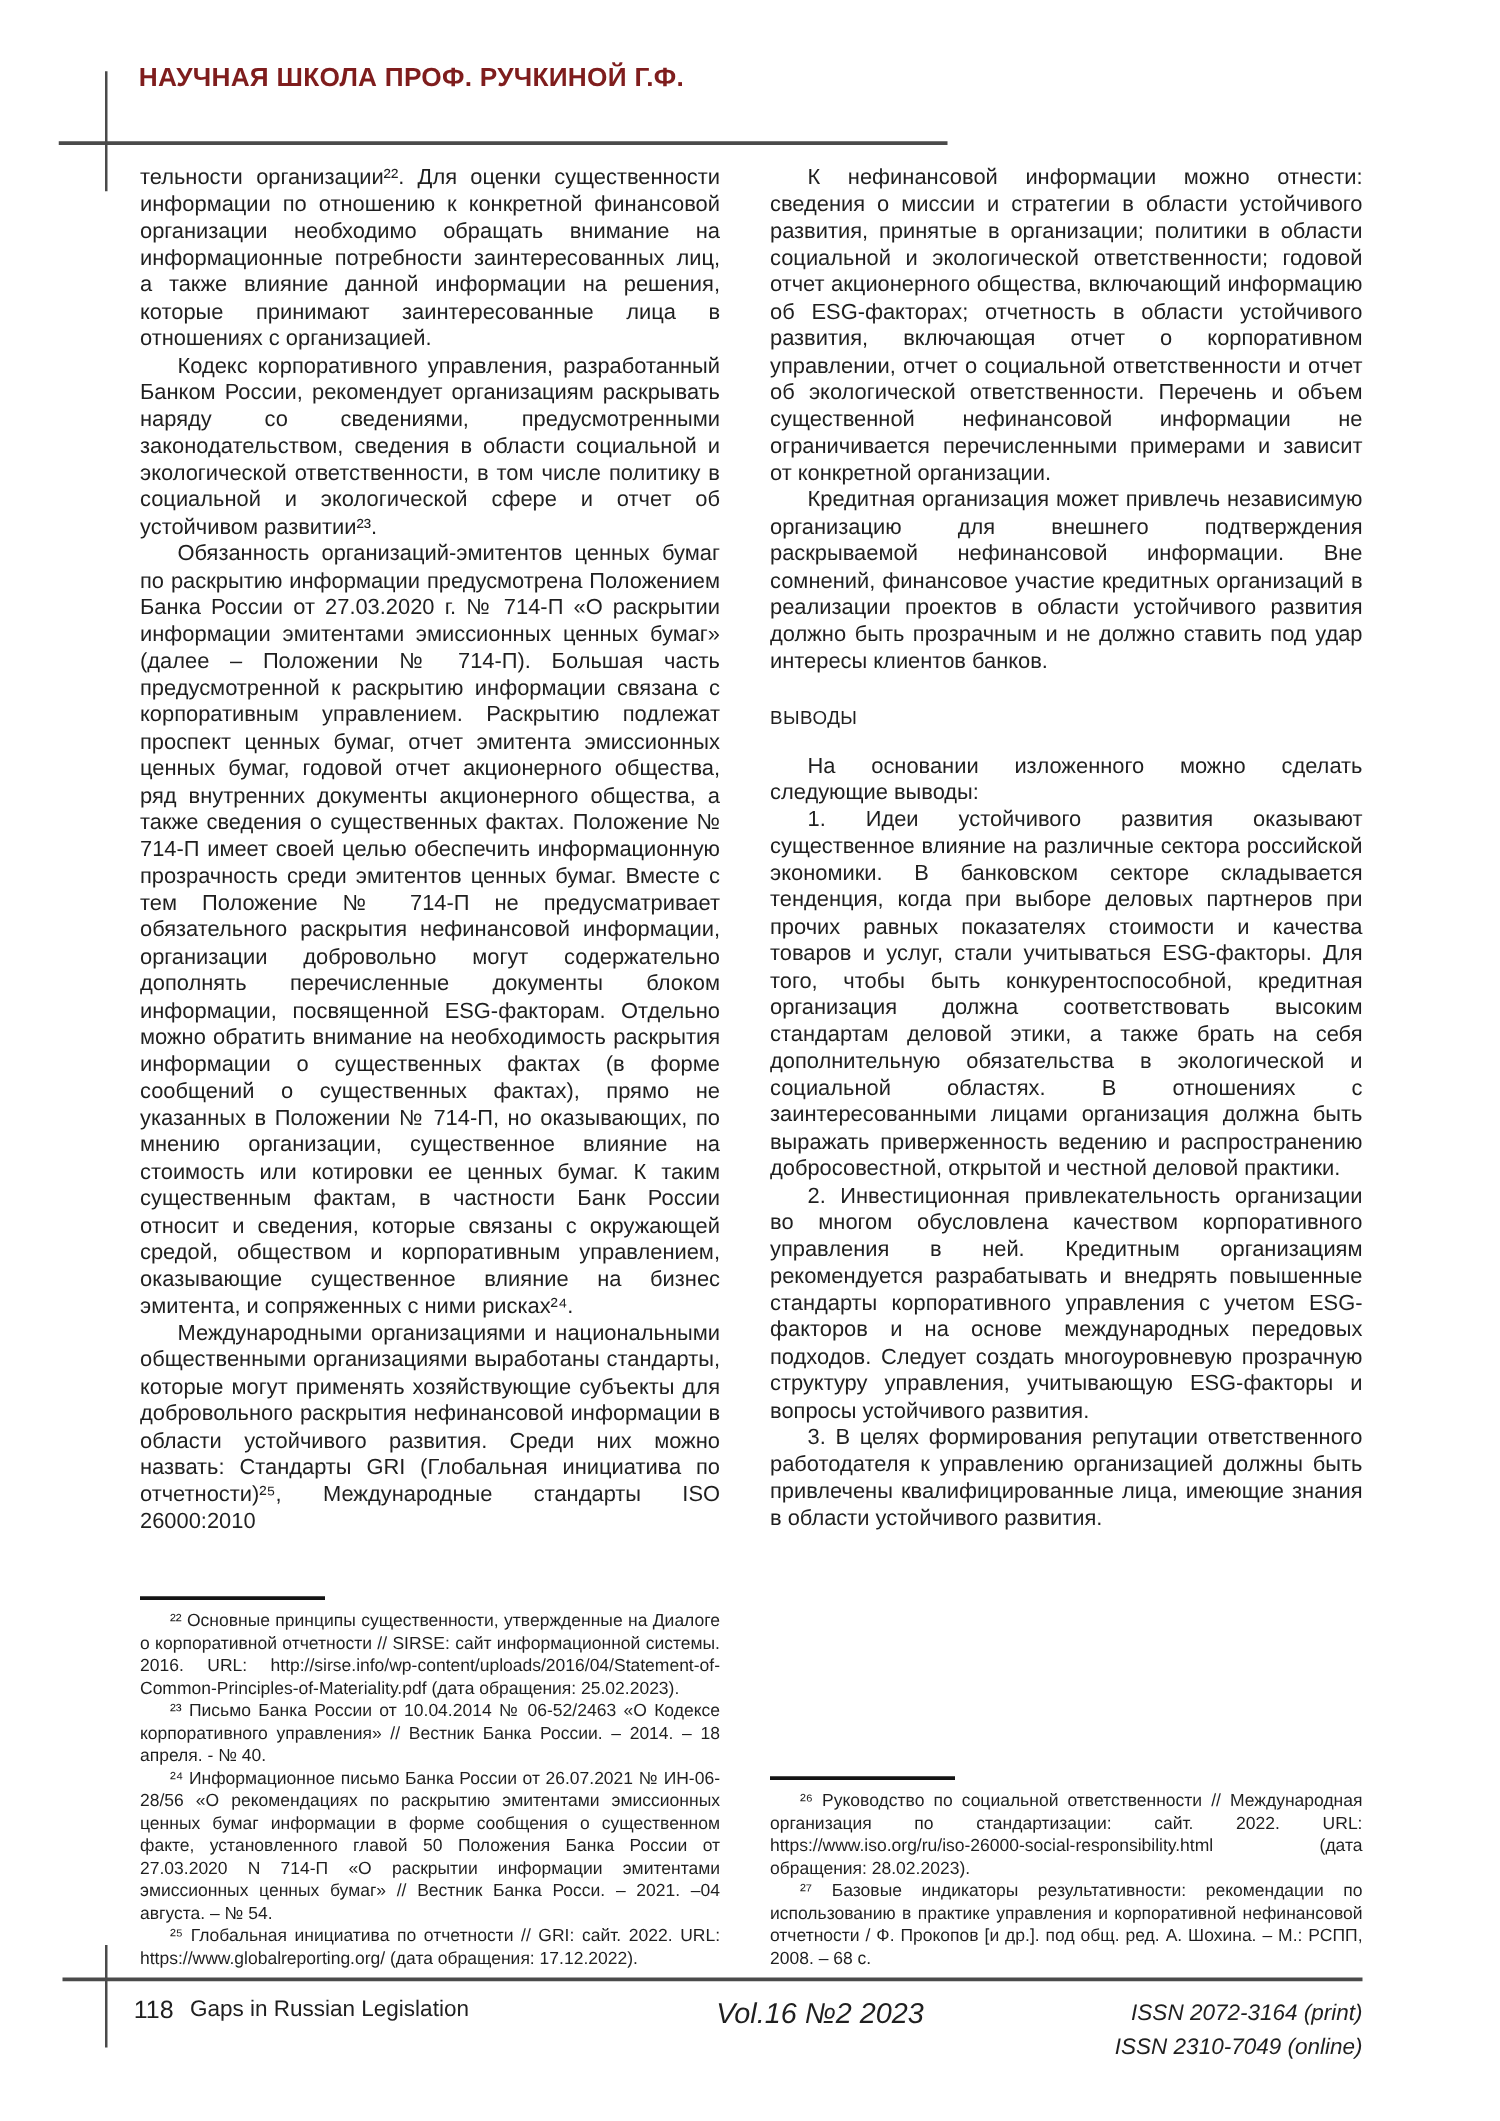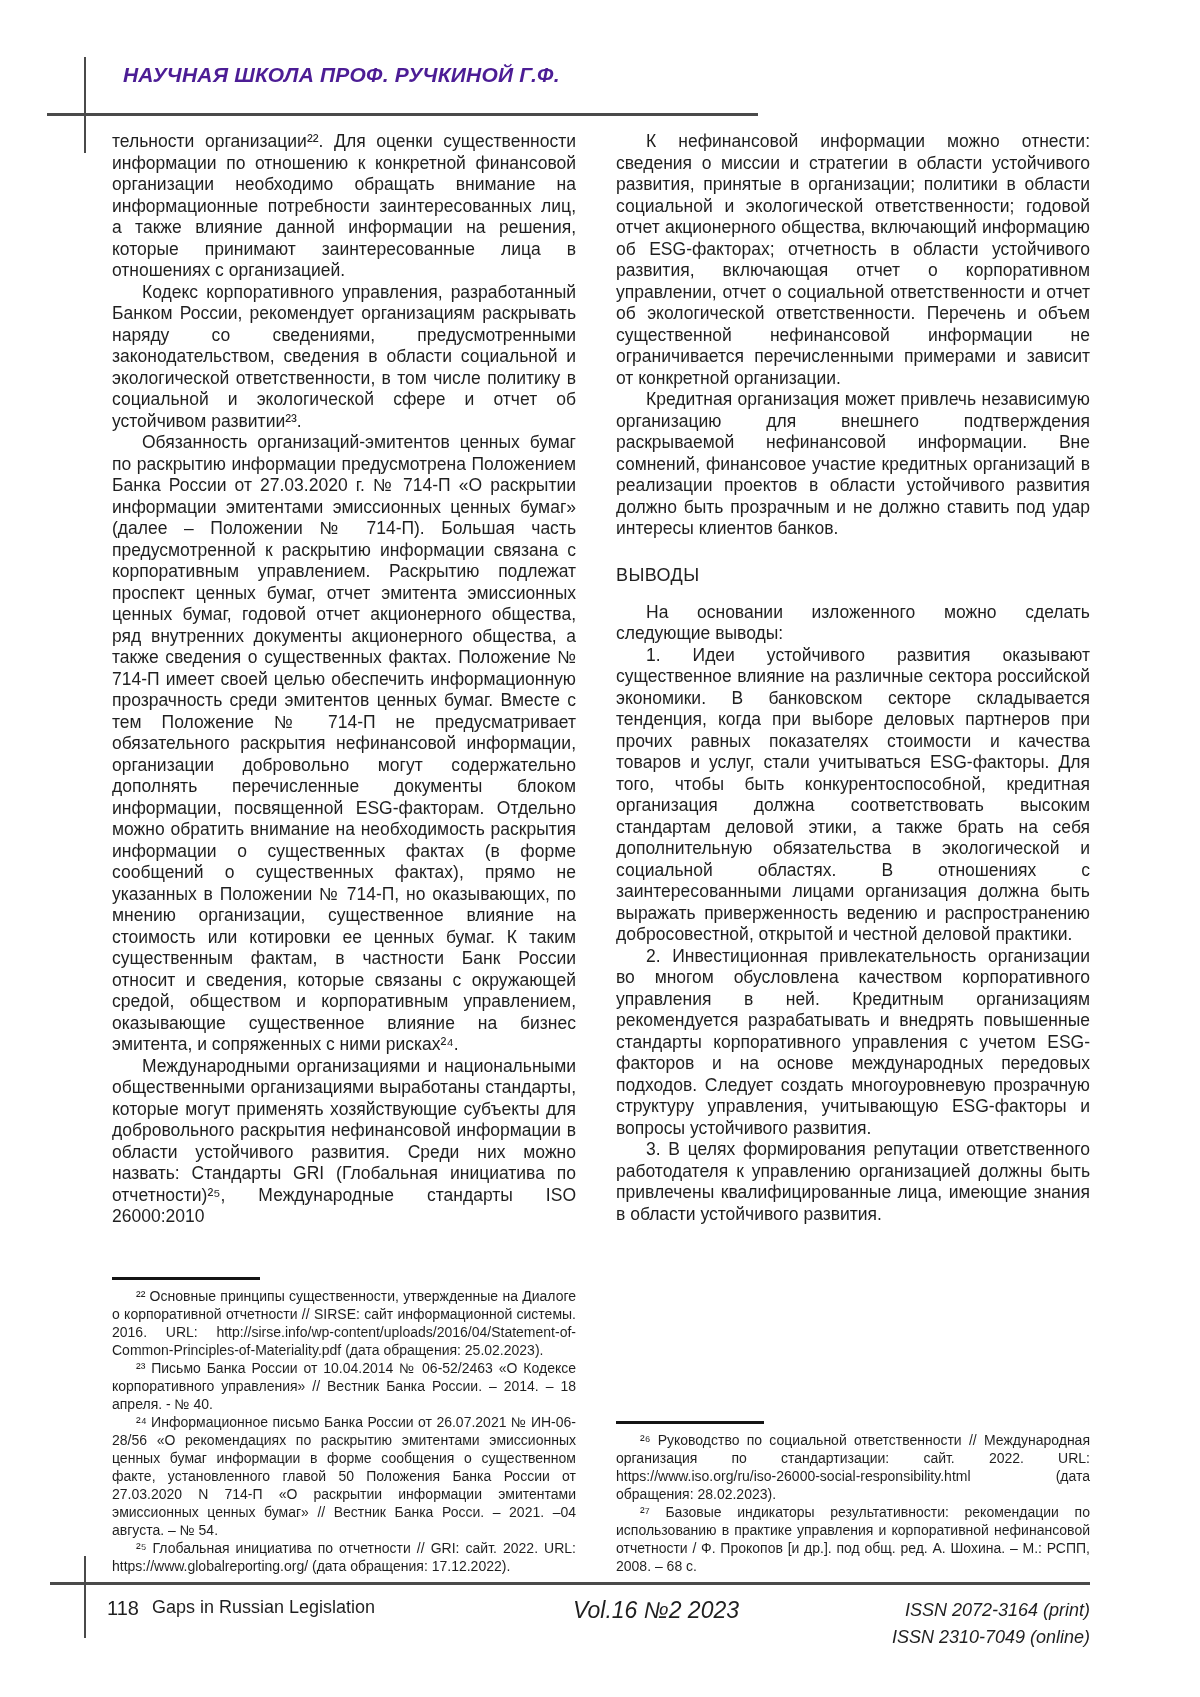--- a/index.html
+++ b/index.html
@@ -22,26 +22,25 @@
     overflow: hidden;
   }
   .vline-top    { position: absolute; left: 84px;  top: 57px;   width: 2px;  height: 96px;  background: var(--rule); }
   .vline-bottom { position: absolute; left: 84px;  top: 1556px; width: 2px;  height: 82px;  background: var(--rule); }
   .hrule-top    { position: absolute; left: 47px;  top: 113px;  width: 711px;  height: 3px; background: var(--rule); }
   .hrule-bottom { position: absolute; left: 50px;  top: 1582px; width: 1040px; height: 3px; background: var(--rule); }
 
   .page-header-title {
     position: absolute;
     left: 107px; top: 47px;
-    margin: 16px;
+    margin: 4px;
     font-size: 21px;
     font-weight: 700;
-    font-style: italic;
     letter-spacing: 0.2px;
-    color: #4c1d95;
+    color: #7f1d1d;
     white-space: nowrap;
   }
 
   .col {
     position: absolute;
     top: 131px;
     height: 1444px;
     display: flex;
     flex-direction: column;
     font-size: 17.5px;
@@ -49,21 +48,21 @@
     text-align: justify;
   }
   .col-left  { left: 112px; width: 464px; }
   .col-right { left: 616px; width: 474px; }
 
   .para { margin: 0; }
   .para.indent { text-indent: 30px; }
 
   .conclusions-heading {
     margin: 22px 0 14px 0;
-    font-size: 18px;
+    font-size: 15px;
     line-height: 26px;
     font-weight: 400;
     letter-spacing: 0.4px;
     text-align: left;
   }
 
   .fn-group { margin-top: auto; }
   .footnote-separator {
     width: 148px;
     height: 0;

